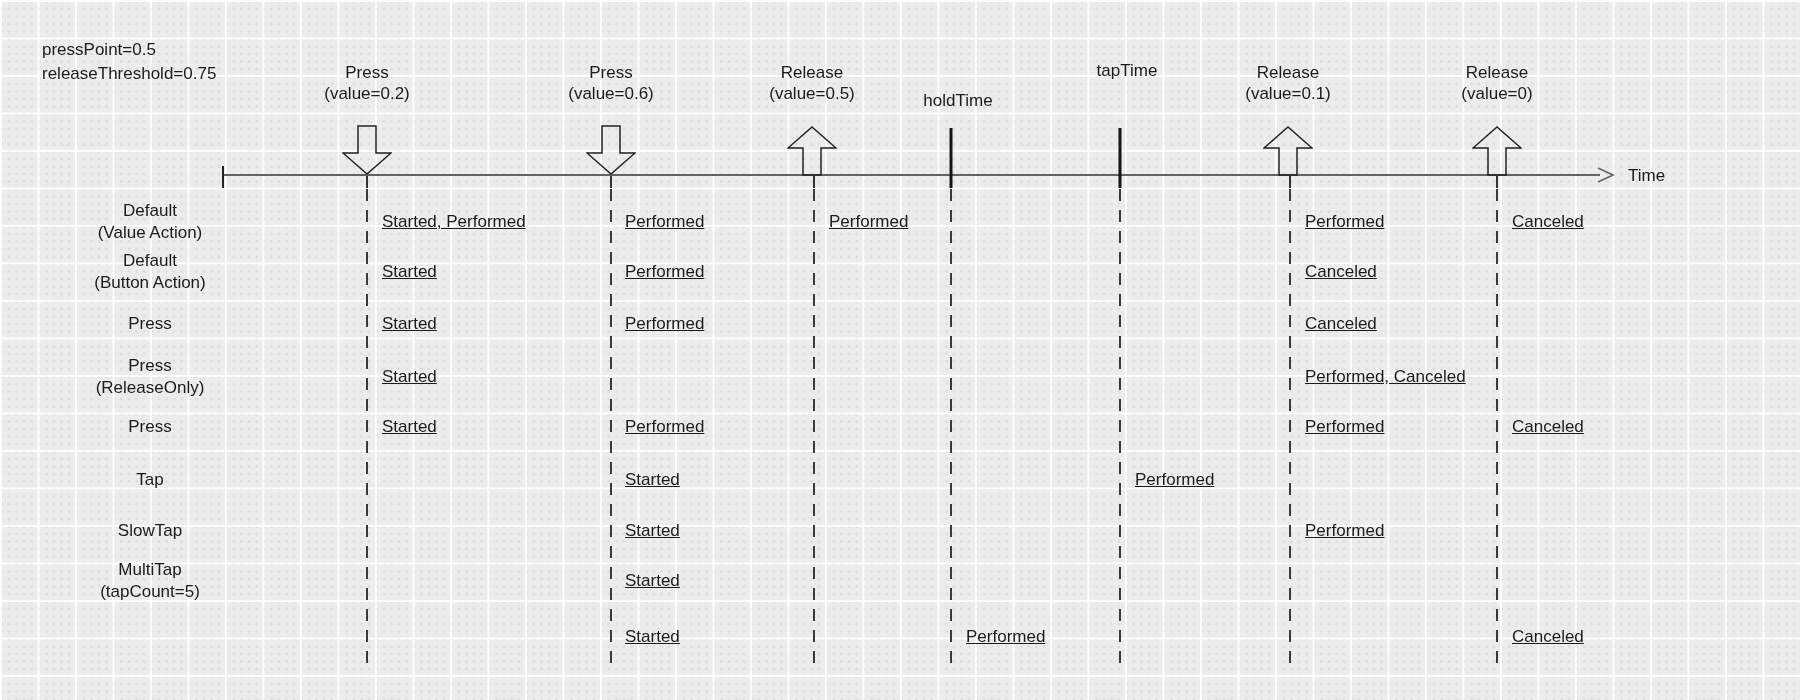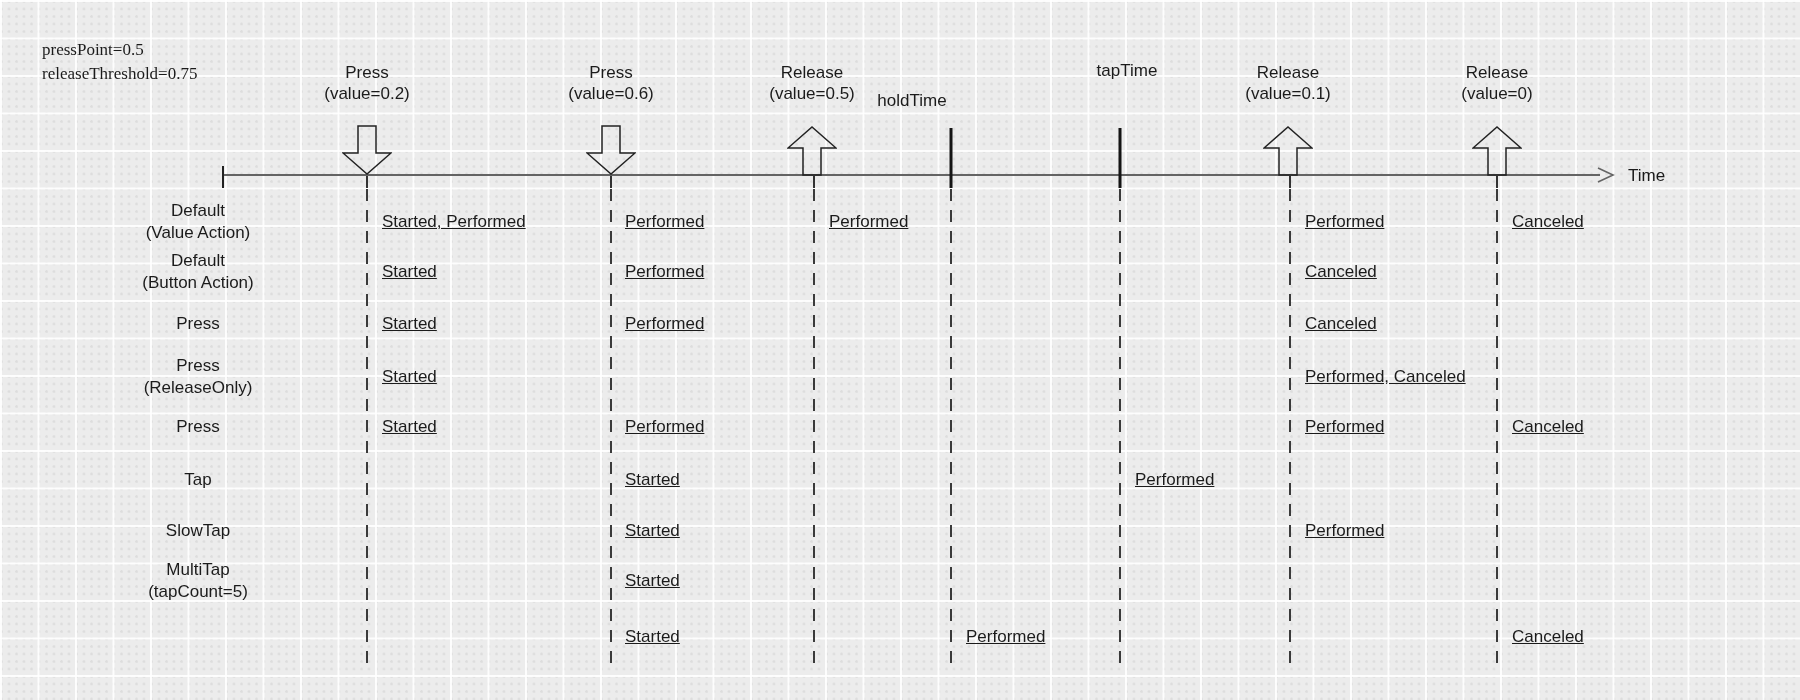--- a/index.html
+++ b/index.html
@@ -6,32 +6,32 @@
   .sheet{
     position:relative;width:1800px;height:700px;overflow:hidden;
     font-family:"Liberation Sans",sans-serif;font-size:17px;color:#1b1b1b;
     background-color:#ececec;
     background-image:
       linear-gradient(to right, rgba(255,255,255,.9) 0 2px, transparent 2px),
       linear-gradient(to bottom, rgba(255,255,255,.9) 0 2px, transparent 2px),
       radial-gradient(circle at 1.5px 1.5px, #dddddd 1.1px, transparent 1.5px);
     background-size:37.5px 37.5px, 37.5px 37.5px, 7.5px 7.5px;
   }
-  .annotation{position:absolute;left:42px;top:38px;line-height:24px;white-space:nowrap;font-family:Liberation Serif, serif;}
+  .annotation{position:absolute;left:42px;top:38px;line-height:24px;white-space:nowrap;}
   .center-label{position:absolute;transform:translateX(-50%);text-align:center;line-height:21px;white-space:nowrap;}
   .axis-line{position:absolute;left:224px;top:174px;width:1376px;height:2px;background:#646464;}
   .axis-start-tick{position:absolute;left:222px;top:166px;width:2px;height:22px;background:#222;}
   .axis-head{position:absolute;left:1597px;top:167px;}
   .axis-time{position:absolute;left:1628px;top:176px;transform:translateY(-50%);white-space:nowrap;}
   .marker-arrow{position:absolute;}
   .time-tick{position:absolute;width:3px;top:128px;height:60px;background:#151515;transform:translateX(-50%);}
   .stub{position:absolute;width:2px;top:176px;height:12px;background:#333;transform:translateX(-50%);}
   .dashed{position:absolute;width:2px;top:189px;height:477px;transform:translateX(-50%);
     background:repeating-linear-gradient(to bottom,#3a3a3a 0 12px,transparent 12px 21px);}
-  .row-label{position:absolute;left:0;width:300px;text-align:center;transform:translateY(-50%);line-height:22px;margin-left:48px;}
+  .row-label{position:absolute;left:0;width:300px;text-align:center;transform:translateY(-50%);line-height:22px;}
   .cell{position:absolute;transform:translateY(-50%);white-space:nowrap;text-decoration:underline;}
 </style>
 </head>
 <body>
 
 <div class="sheet">
 
   <div class="annotation">
     <div>pressPoint=0.5</div>
     <div>releaseThreshold=0.75</div>
@@ -49,21 +49,21 @@
     <div>(value=0.2)</div>
   </div>
   <div class="center-label" style="left:611px;top:62px">
     <div>Press</div>
     <div>(value=0.6)</div>
   </div>
   <div class="center-label" style="left:812px;top:62px">
     <div>Release</div>
     <div>(value=0.5)</div>
   </div>
-  <div class="center-label" style="left:912px;top:90px">
+  <div class="center-label" style="left:958px;top:90px">
     <div>holdTime</div>
   </div>
   <div class="center-label" style="left:1127px;top:60px">
     <div>tapTime</div>
   </div>
   <div class="center-label" style="left:1288px;top:62px">
     <div>Release</div>
     <div>(value=0.1)</div>
   </div>
   <div class="center-label" style="left:1497px;top:62px">

